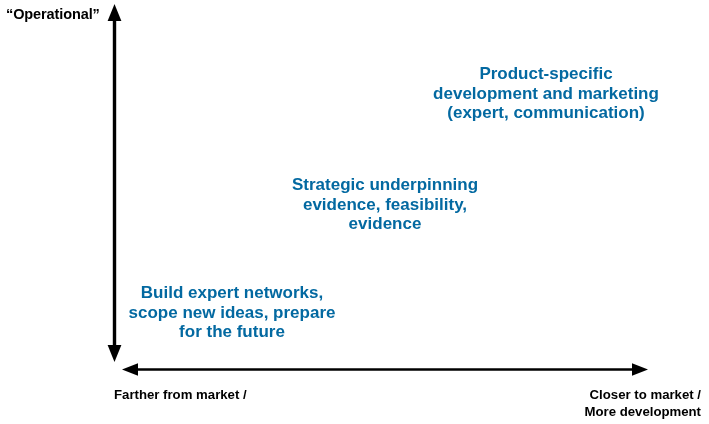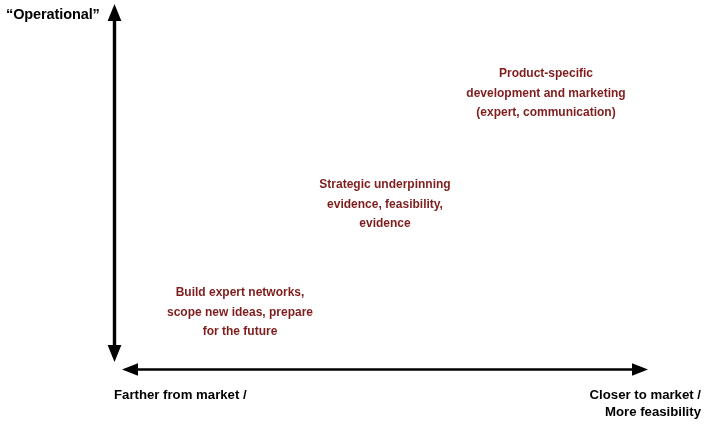--- a/index.html
+++ b/index.html
@@ -61,29 +61,29 @@
   }
   #label-closer {
     right: 8px;
     top: 387px;
     text-align: right;
   }
 
   
   .plot-block {
     position: absolute;
-    font-size: 12px;
+    font-size: 17px;
     font-weight: bold;
-    color: #7f1d1d;
+    color: #0369a1;
     line-height: 19.5px;
     text-align: center;
     white-space: nowrap;
     transform: translateX(-50%);
   }
-  #block-build     { left: 240px; top: 283px; }
+  #block-build     { left: 232px; top: 283px; }
   #block-establish { left: 385px; top: 175px; }
   #block-product   { left: 546px; top: 64px;  }
 
   .plot-line { display: block; }
 </style>
 </head>
 <body>
 
 <div id="canvas">
 
@@ -104,21 +104,21 @@
 
   <div class="axis-end-label" id="label-operational">“Operational”</div>
 
 
   <div class="axis-foot-label" id="label-farther">
     <span class="plot-line">Farther from market /</span>
   </div>
 
   <div class="axis-foot-label" id="label-closer">
     <span class="plot-line">Closer to market /</span>
-    <span class="plot-line">More feasibility</span>
+    <span class="plot-line">More development</span>
   </div>
 
   <div class="plot-block" id="block-build">
     <span class="plot-line">Build expert networks,</span>
     <span class="plot-line">scope new ideas, prepare</span>
     <span class="plot-line">for the future</span>
   </div>
 
   <div class="plot-block" id="block-establish">
     <span class="plot-line">Strategic underpinning</span>

